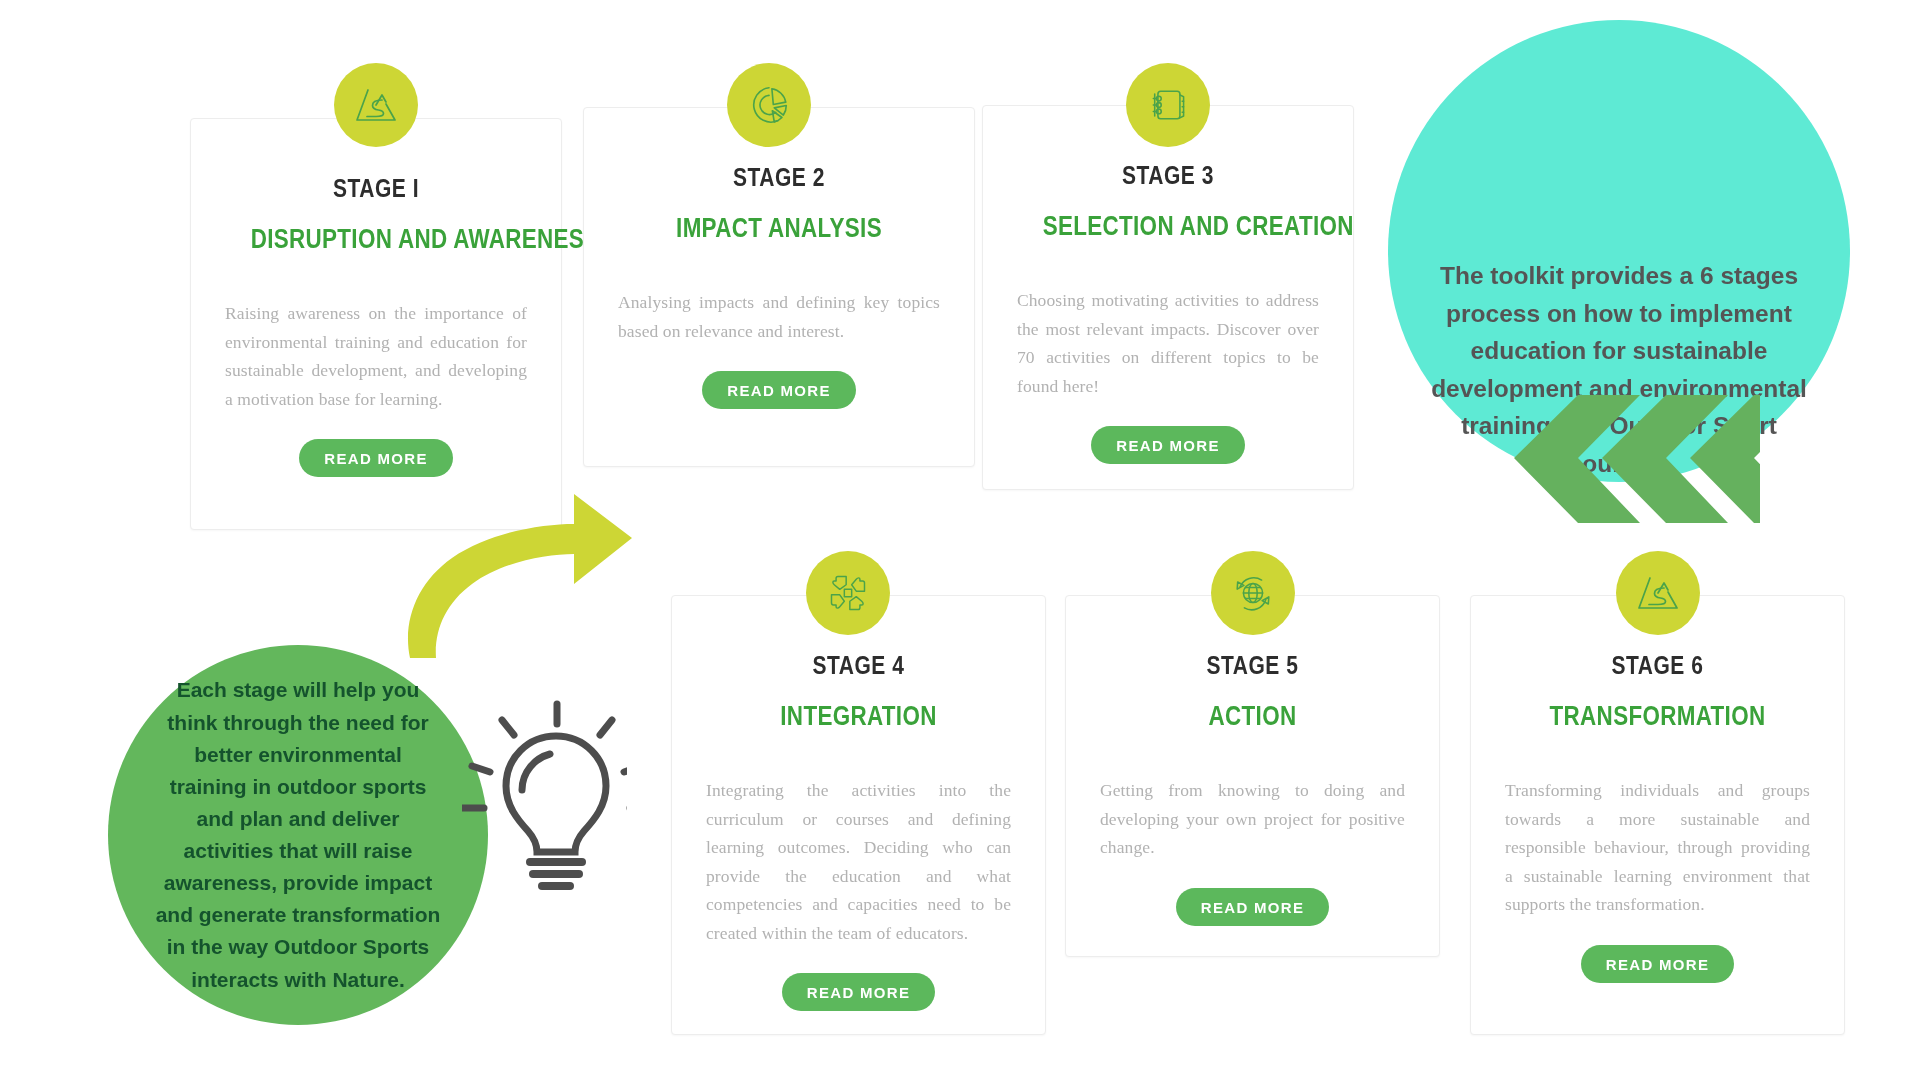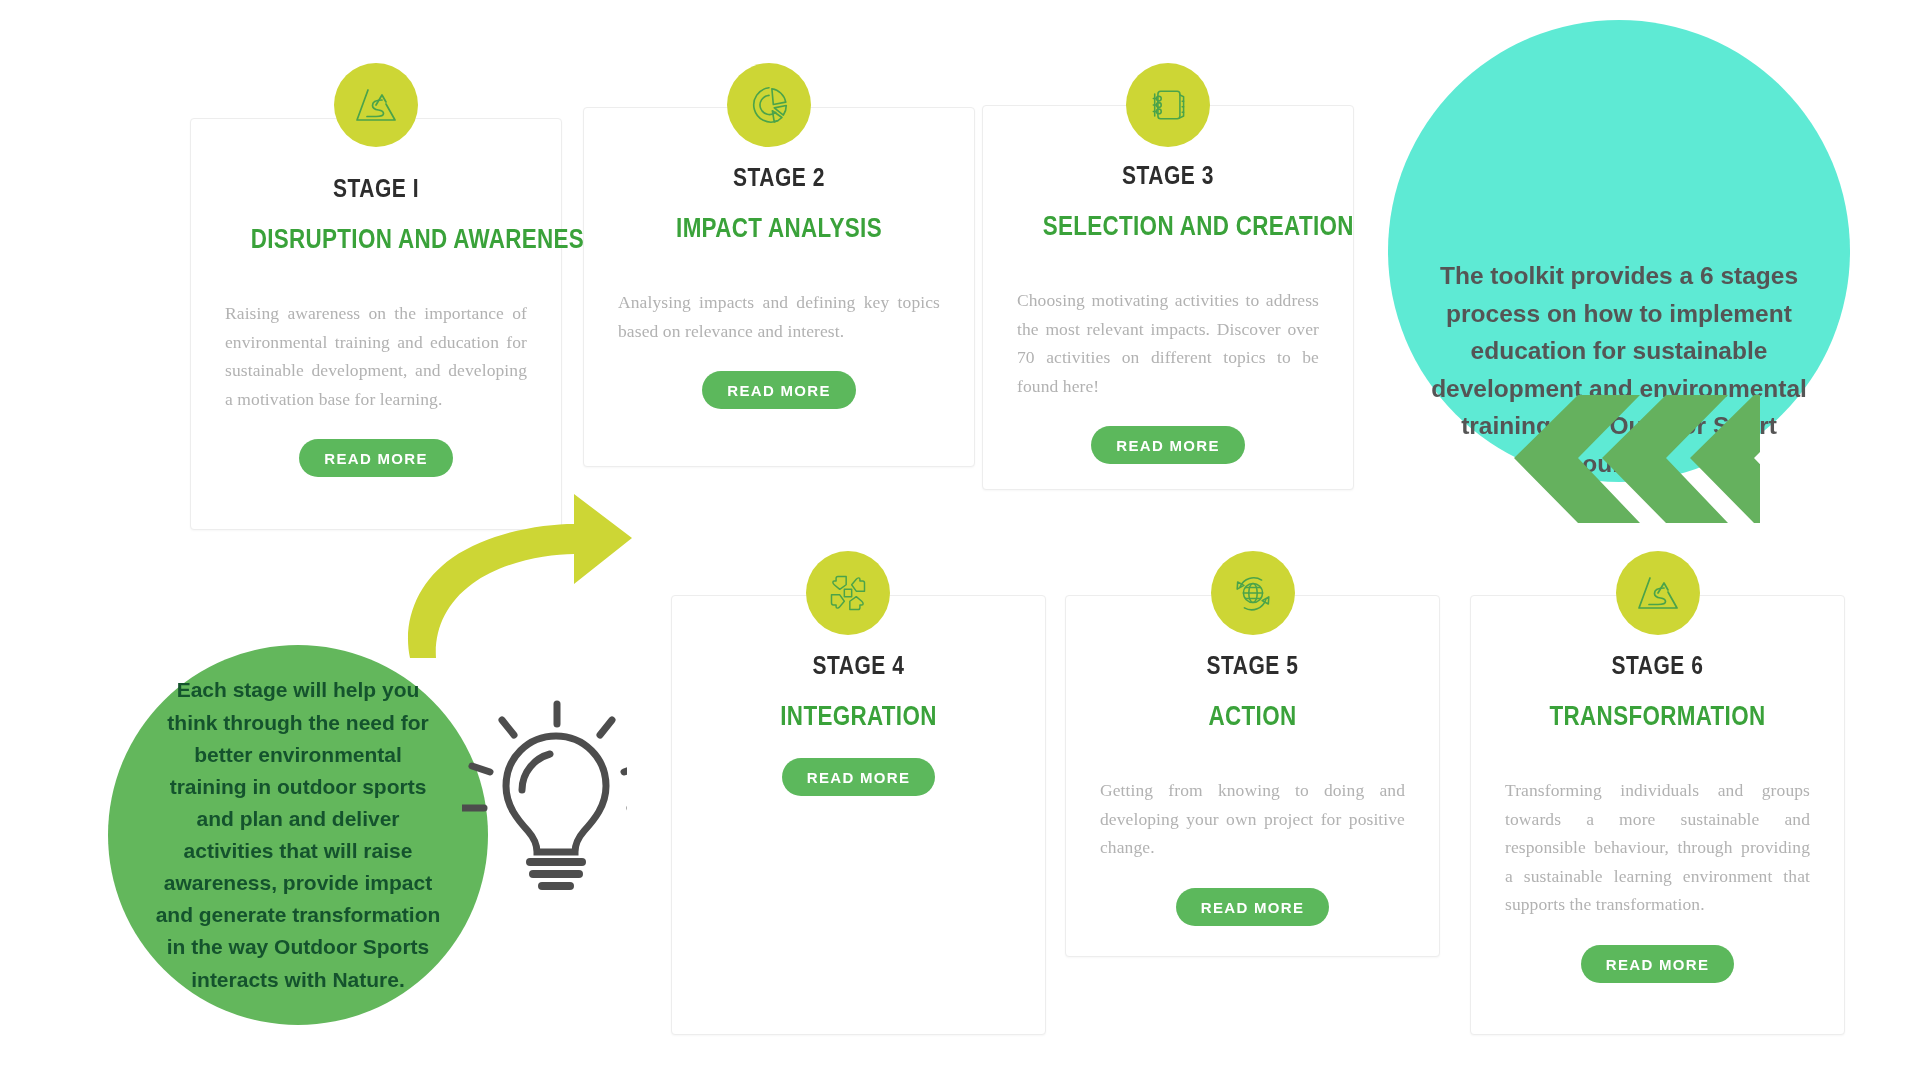--- a/index.html
+++ b/index.html
@@ -191,20 +191,21 @@
       <circle cx="14" cy="31" r="2.6"></circle>
       <path d="M8 17 L11.4 17 M8 24 L11.4 24 M8 31 L11.4 31"></path>
       <path d="M9.5 12 L9.5 36"></path>
     </svg>
   </div>
 
   <div class="card" style="left:659px; top:595px; width:375px; height:440px;margin-left:12px;">
     <div class="card-inner">
       <div class="stage-num">STAGE 4</div>
       <div class="stage-title">INTEGRATION</div>
+      <div class="stage-body">Integrating the activities into the curriculum or courses and defining learning outcomes. Deciding who can provide the education and what competencies and capacities need to be created within the team of educators.</div>
       <button class="read-more">READ MORE</button>
     </div>
   </div>
   <div class="icon-bubble" style="left:806px; top:551px;">
     <svg width="44" height="44" viewBox="0 0 48 48" fill="none" stroke="#4aa34a" stroke-width="1.6" stroke-linejoin="round" stroke-linecap="round">
       <path d="M22 6 L22 15 L15 20 L9 15 C7 13.4 7 11 9 11 L11 11 L11 8 C11 6.6 12 6 13 6 Z"></path>
       <path d="M42 22 L33 22 L28 15 L33 9 C34.6 7 37 7 37 9 L37 11 L40 11 C41.4 11 42 12 42 13 Z"></path>
       <path d="M26 42 L26 33 L33 28 L39 33 C41 34.6 41 37 39 37 L37 37 L37 40 C37 41.4 36 42 35 42 Z"></path>
       <path d="M6 26 L15 26 L20 33 L15 39 C13.4 41 11 41 11 39 L11 37 L8 37 C6.6 37 6 36 6 35 Z"></path>
       <path d="M20 20 L28 20 L28 28 L20 28 Z"></path>

